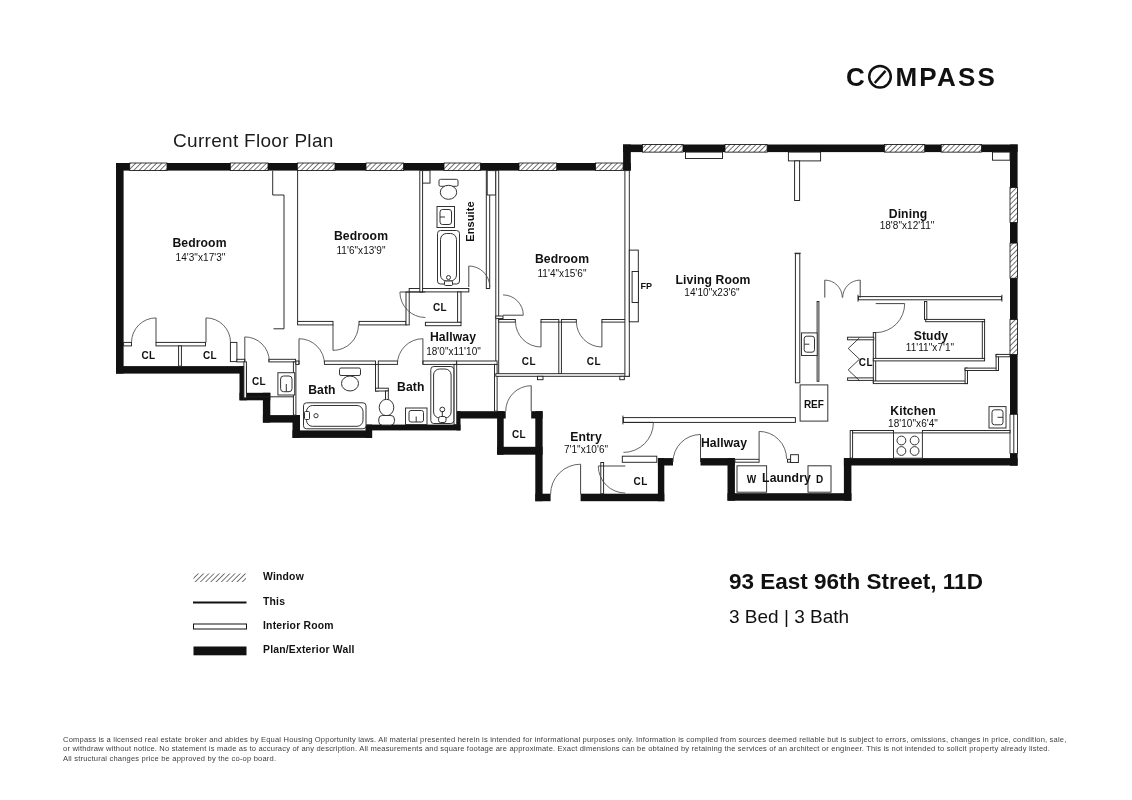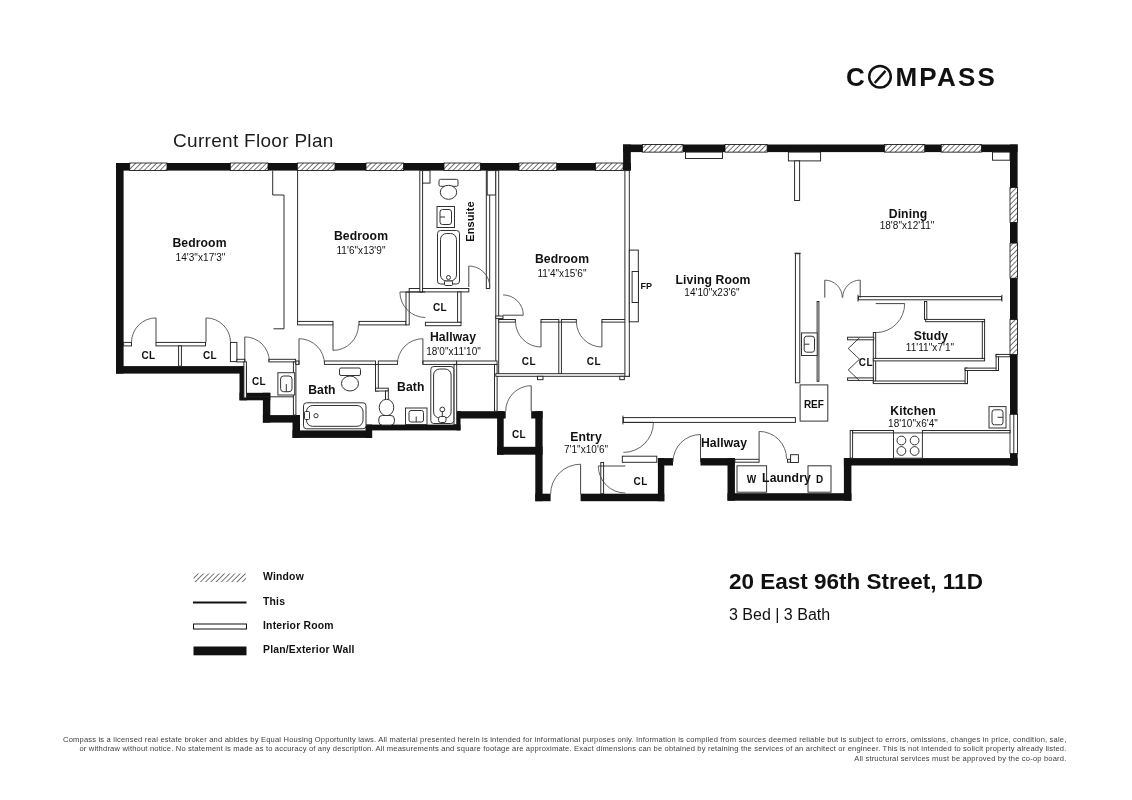--- a/index.html
+++ b/index.html
@@ -4,23 +4,23 @@
 <style>
   html,body{margin:0;padding:0;background:#fff;}
   body{width:1132px;height:800px;position:relative;font-family:"Liberation Sans",sans-serif;color:#111;overflow:hidden;}
   .abs{position:absolute;}
   #title{left:125px;top:130px;font-size:19px;font-weight:400;letter-spacing:.3px;color:#1c1c1c;margin-left:48px;}
   #plan-svg{left:0;top:0;}
   #legend{left:193px;top:569px;}
   .leg-row{position:absolute;height:12px;}
   .leg-label{position:absolute;left:70px;top:-2px;font-size:10.4px;font-weight:700;letter-spacing:.2px;color:#111;white-space:nowrap;}
   #address{left:729px;top:569px;font-size:22.5px;font-weight:700;letter-spacing:0px;color:#111;white-space:nowrap;}
-  #summary{left:729px;top:606px;font-size:16px;font-weight:400;color:#111;white-space:nowrap;}
+  #summary{left:729px;top:606px;font-size:19px;font-weight:400;color:#111;white-space:nowrap;}
   #disclaimer{left:63px;top:735px;font-size:7.55px;line-height:9.45px;color:#3e3e3e;letter-spacing:.19px;}
-  .disc-line{white-space:nowrap;text-align:right;}
+  .disc-line{white-space:nowrap;}
   svg text{font-family:"Liberation Sans",sans-serif;fill:#111;}
   .room-name{font-size:12.2px;font-weight:700;letter-spacing:.1px;}
   .room-dims{font-size:10px;font-weight:400;letter-spacing:.05px;}
   .cl{font-size:10px;font-weight:700;letter-spacing:.4px;}
   .fixlabel{font-size:10px;font-weight:700;}
   .small-fix{font-size:9px;font-weight:700;}
 </style>
 </head>
 <body>
 
@@ -426,20 +426,20 @@
     <span class="leg-label">Interior Room</span>
   </div>
   <div class="leg-row" style="left:0;top:77px;">
     <svg width="54" height="10" style="position:absolute;top:0;left:0;">
       <rect x="0.5" y="0.5" width="53" height="8.8" fill="#111"></rect>
     </svg>
     <span class="leg-label">Plan/Exterior Wall</span>
   </div>
 </div>
 
-<div id="address" class="abs">20 East 96th Street, 11D</div>
+<div id="address" class="abs">93 East 96th Street, 11D</div>
 <div id="summary" class="abs">3 Bed | 3 Bath</div>
 
 <div id="disclaimer" class="abs">
   <div class="disc-line">Compass is a licensed real estate broker and abides by Equal Housing Opportunity laws. All material presented herein is intended for informational purposes only. Information is compiled from sources deemed reliable but is subject to errors, omissions, changes in price, condition, sale,</div>
   <div class="disc-line">or withdraw without notice. No statement is made as to accuracy of any description. All measurements and square footage are approximate. Exact dimensions can be obtained by retaining the services of an architect or engineer. This is not intended to solicit property already listed.</div>
-  <div class="disc-line">All structural services must be approved by the co-op board.</div>
+  <div class="disc-line">All structural changes price be approved by the co-op board.</div>
 </div>
 
 </body></html>

